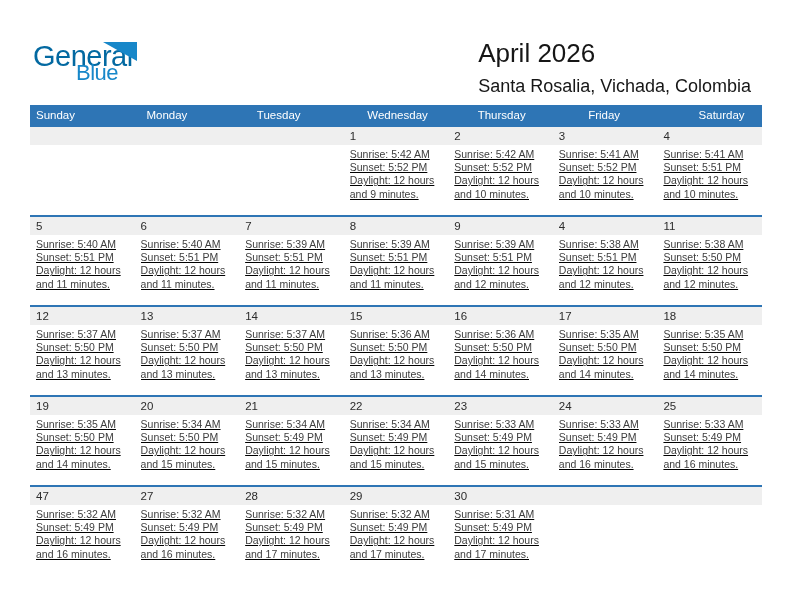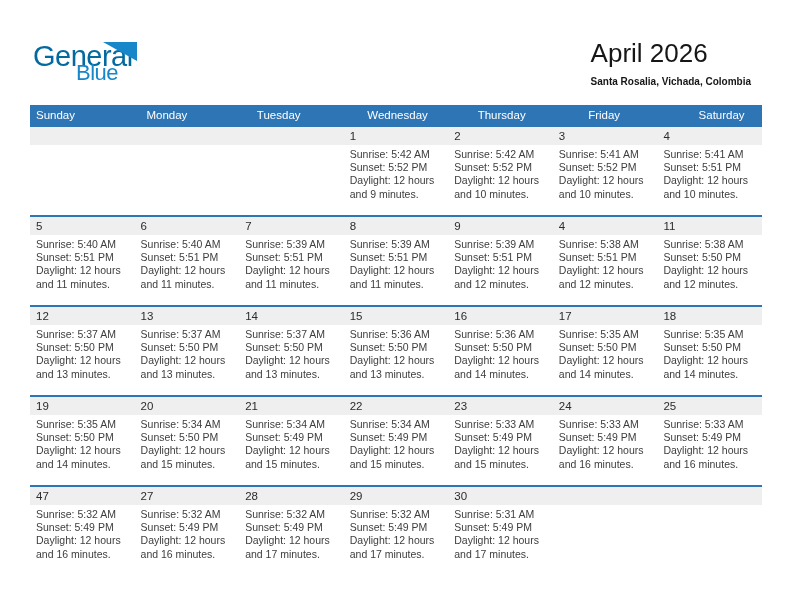--- a/index.html
+++ b/index.html
@@ -17,34 +17,34 @@
   .logo{position:absolute;left:33px;top:40px;width:140px;height:46px;}
   .logo-general{position:absolute;left:0;top:0;font-size:29px;color:#0369a1;
     letter-spacing:-0.5px;}
   .logo-triangle{position:absolute;left:70px;top:2px;width:34px;height:19px;}
   .logo-blue{position:absolute;left:43px;top:20px;font-size:22px;
     color:var(--logo-blue);letter-spacing:-0.5px;}
 
   
   .titleblock{position:absolute;right:41px;top:38px;text-align:left;}
   .title{font-size:26px;color:#161616;line-height:30px;}
-  .subtitle{font-size:10px;font-weight:700;color:#161616;margin-top:8px;}
+  .subtitle{font-size:18px;font-weight:400;color:#161616;margin-top:8px;}
 
   
   .cal{position:absolute;left:30px;top:105px;width:732px;}
   .weekhead{height:20px;background:var(--blue);display:grid;
     grid-template-columns:repeat(7,1fr);align-items:center;gap:41px;}
   .weekhead .wd{color:#FFFFFF;font-size:11.5px;padding-left:6px;
     white-space:nowrap;overflow:hidden;}
 
   .week{border-top:2px solid var(--blue);height:90px;}
   .strip{height:18px;background:var(--strip);display:grid;
     grid-template-columns:repeat(7,1fr);}
   .dn{font-size:11.5px;line-height:18px;padding-left:6px;color:#2B2B2B;}
-  .wbody{display:grid;grid-template-columns:repeat(7,1fr);height:70px;}
+  .wbody{display:grid;grid-template-columns:repeat(7,1fr);height:70px;text-decoration:underline;}
   .cell{padding:3px 4px 0 6px;}
   .line{font-size:10.5px;line-height:13.2px;color:var(--text-dark);
     white-space:nowrap;overflow:hidden;}
 </style>
 </head>
 <body>
 
 <div class="page">
 
   <div class="logo">

